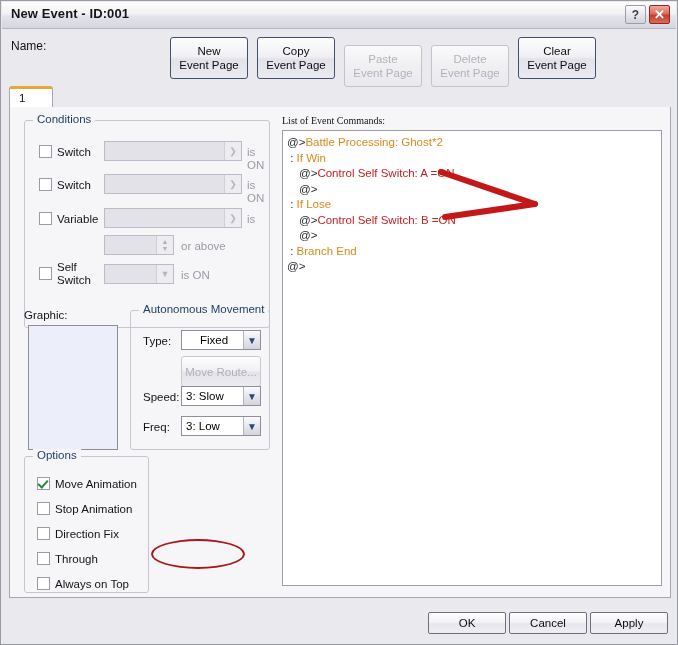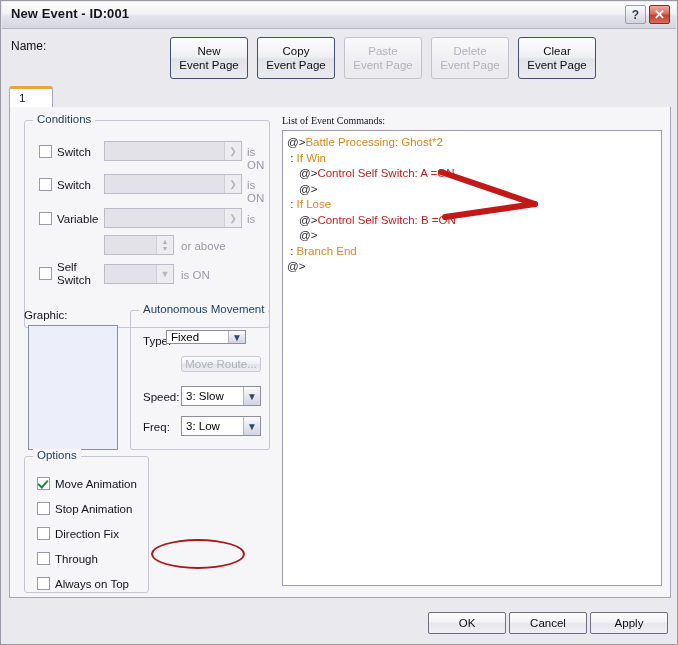--- a/index.html
+++ b/index.html
@@ -77,20 +77,21 @@
     font-size: 11.5px; color: #0c0c12;
     line-height: 14px;
     display: flex; flex-direction: column;
     align-items: center; justify-content: center;
     text-align: center;
   }
   .pagebtn.disabled {
     color: #b2b2bb;
     border-color: #c3c3cd;
     background: linear-gradient(to bottom, #fafafb 0%, #f0f0f3 50%, #e9e9ee 100%);
+    margin-top: 8px;
   }
   .pagebtn.strong { border-color: #41506e; border-width: 1px; }
   
   .tabstrip {
     position: absolute; left: 8px; top: 85px;
     width: 662px; height: 22px;
   }
   .tab {
     position: absolute; left: 0; top: 0;
     width: 44px; height: 22px;
@@ -354,26 +355,26 @@
       <div class="lbl dim" style="left:156px; top:148px;">is ON</div>
     </div>
 
     <div class="lbl" style="left:14px; top:202px;">Graphic:</div>
     <div style="position:absolute; left:18px; top:218px; width:90px; height:125px; box-sizing:border-box; background:#eceefa; border:1px solid #8d8d9c;"></div>
 
     <div class="group" style="left:120px; top:203px; width:140px; height:140px;">
       <div class="glabel">Autonomous Movement</div>
 
       <div class="lbl" style="left:12px; top:24px;">Type:</div>
-      <div class="combo enabled" style="left:35px; top:19px; width:80px; height:14px;">
+      <div class="combo enabled" style="left:50px; top:19px; width:80px; height:20px;padding-left:14px;">
         <div class="ctext">Fixed</div>
         <div class="cbtn">▼</div>
       </div>
 
-      <div class="btn disabled" style="left:50px; top:45px; width:80px; height:16px;">
+      <div class="btn disabled" style="left:50px; top:45px; width:80px; height:31px;">
         <span>Move Route...</span>
       </div>
 
       <div class="lbl" style="left:12px; top:80px;">Speed:</div>
       <div class="combo enabled" style="left:50px; top:75px; width:80px; height:20px;">
         <div class="ctext">3: Slow</div>
         <div class="cbtn">▼</div>
       </div>
 
       <div class="lbl" style="left:12px; top:110px;">Freq:</div>

